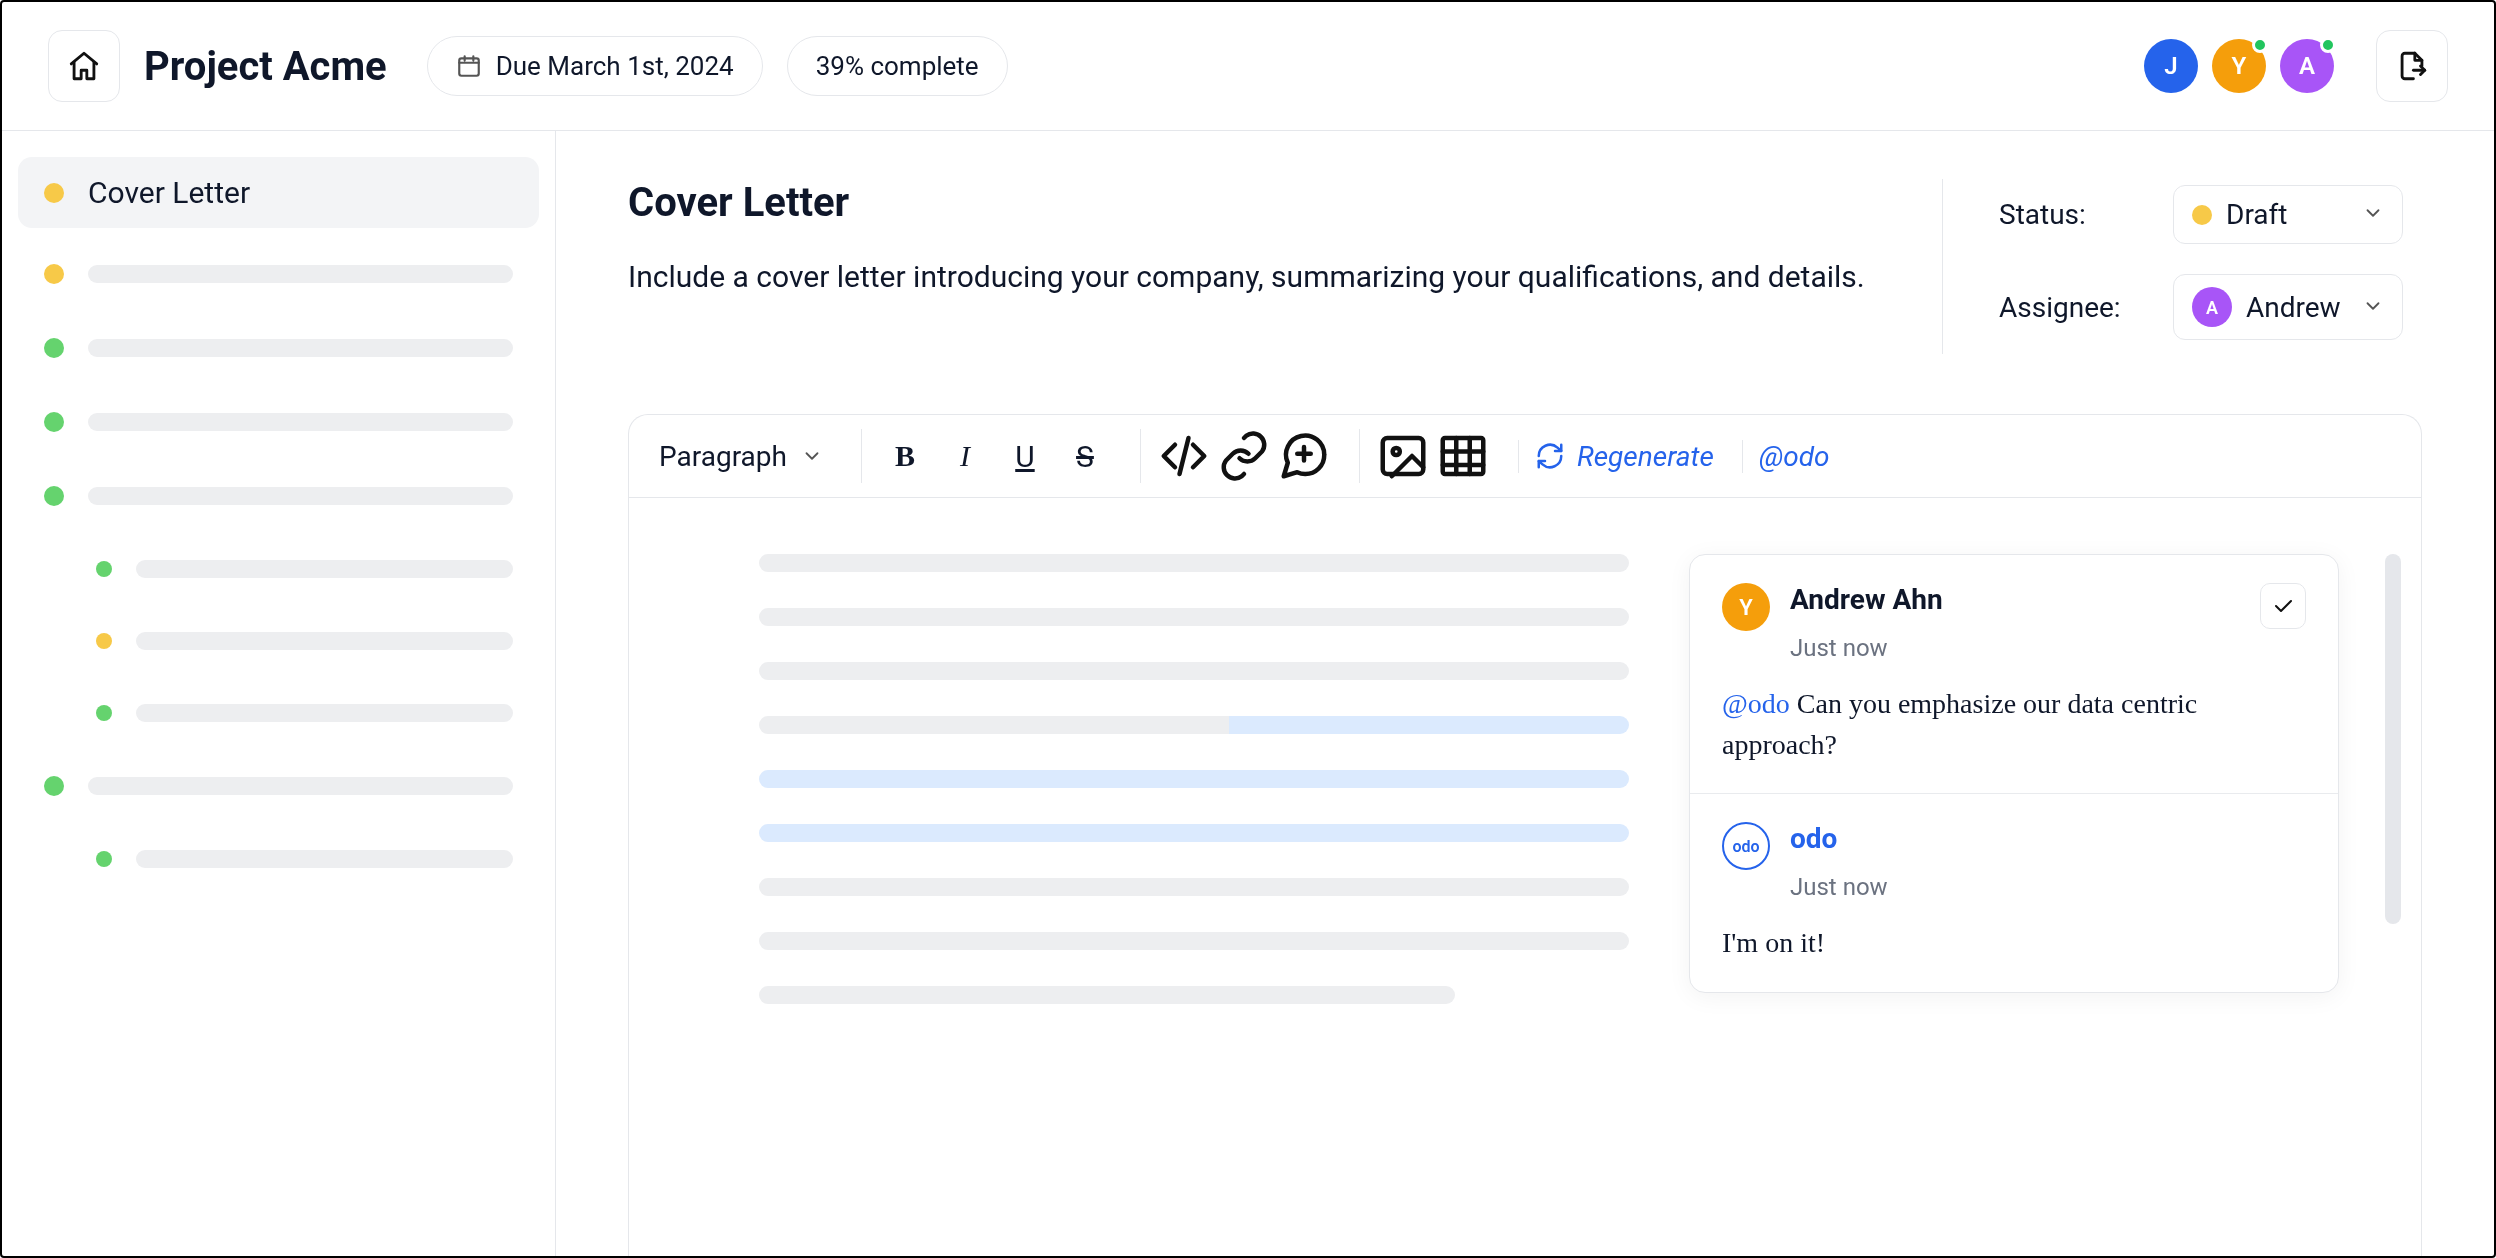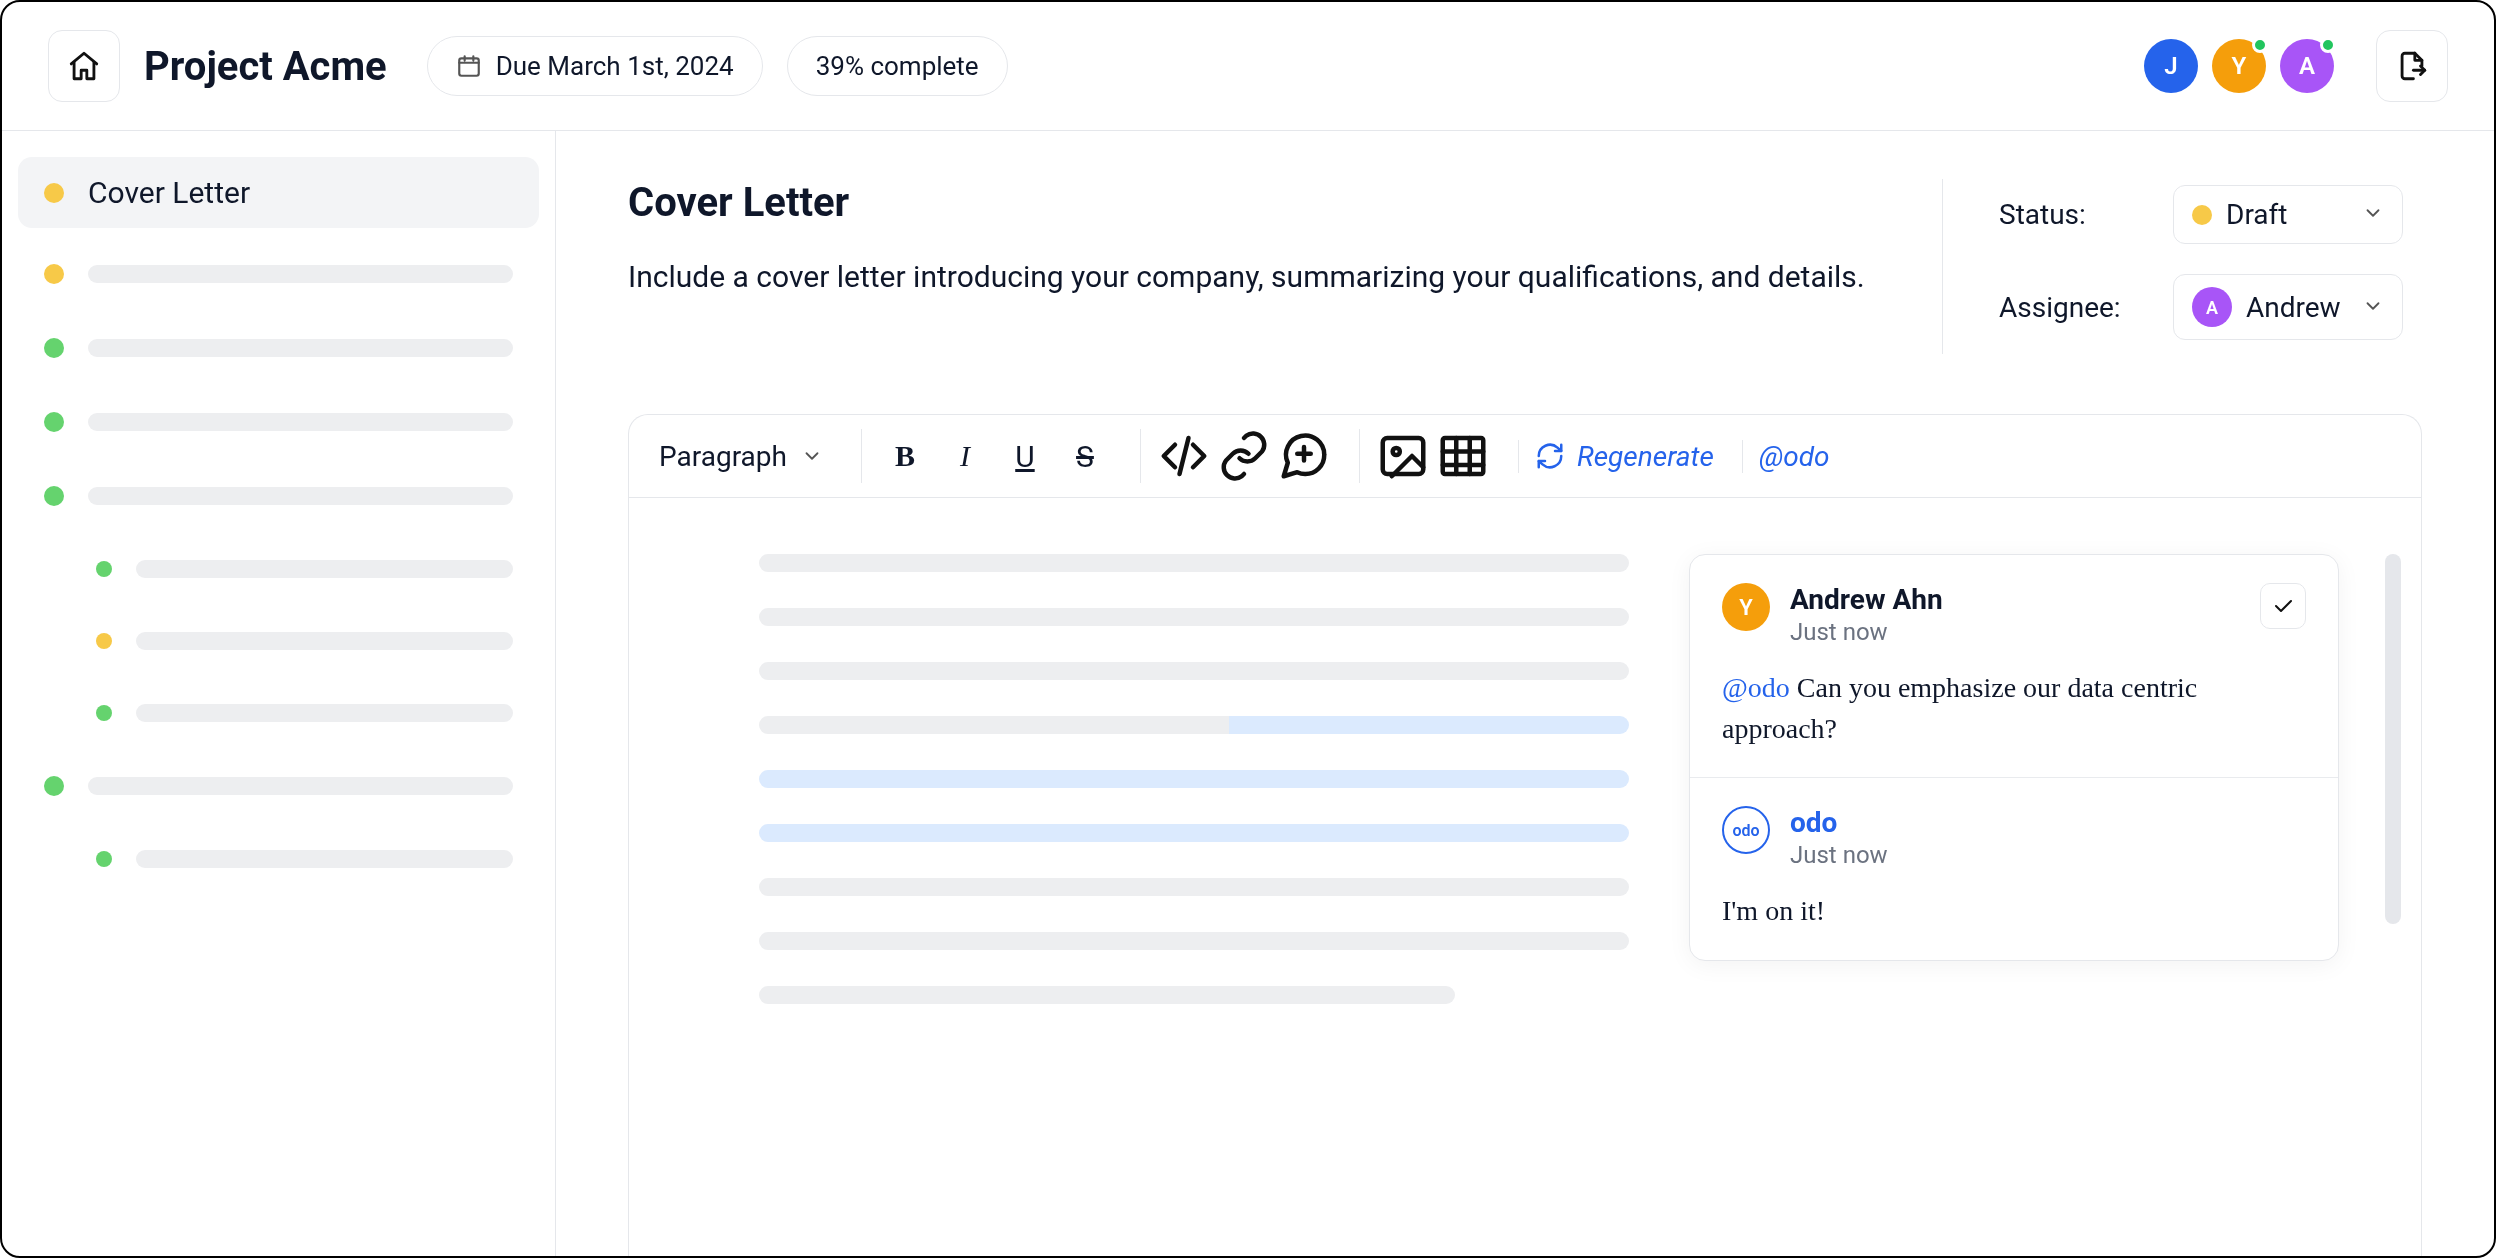--- a/index.html
+++ b/index.html
@@ -6,21 +6,21 @@
   html, body { height: 100%; }
   body {
     font-family: -apple-system, BlinkMacSystemFont, "Segoe UI", Roboto, Helvetica, Arial, sans-serif;
     background: #fff;
     color: #0f172a;
   }
   .app-frame {
     width: 2496px;
     height: 1258px;
     border: 2px solid #000;
-    border-radius: 20px;
+    border-radius: 4px;
     overflow: hidden;
     display: flex;
     flex-direction: column;
     background: #fff;
   }
   
   .header {
     display: flex;
     align-items: center;
     padding: 28px 46px;
@@ -284,21 +284,21 @@
     align-items: flex-start;
     gap: 20px;
   }
   .comment-author {
     font-size: 28px;
     font-weight: 700;
   }
   .comment-time {
     font-size: 24px;
     color: #6b7280;
-    margin-top: 2px;
+    margin-top: 18px;
   }
   .comment-body {
     font-size: 28px;
     margin-top: 22px;
     line-height: 1.45;
     font-family: Liberation Serif, serif;
   }
   .mention { color: #2563eb; }
   .resolve-btn {
     margin-left: auto;

